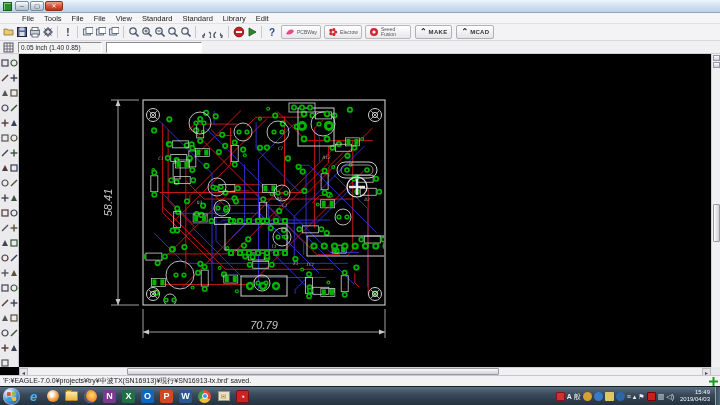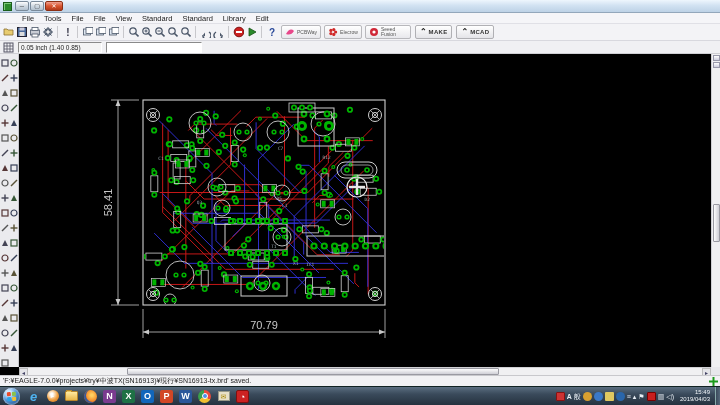--- a/index.html
+++ b/index.html
@@ -47,21 +47,21 @@
   #cmd-input { width:96px; height:11px; margin-left:4px; background:#fff; border:1px solid; border-color:#8a8a8a #fff #fff #8a8a8a;
     font-size:7px; font-family:"Liberation Sans",sans-serif; padding:0 2px; }
 
   
   #lefttools { position:absolute; left:0; top:54px; width:19px; height:313px;
     background:#ebebee; border-right:1px solid #c9c9ce; display:grid;
     grid-template-columns:9px 9px; align-content:flex-start; padding-top:1px; }
   .ltool { width:9px; height:15px; display:flex; align-items:center; justify-content:center; }
 
   
-  #canvas { position:absolute; left:19px; top:54px; width:556px; height:313px; background:#000; overflow:hidden; }
+  #canvas { position:absolute; left:19px; top:54px; width:556px; height:313px; background:#000; overflow:hidden;font-style:italic; }
 
   
   #vscroll { position:absolute; left:711px; top:54px; width:9px; height:313px; background:#f0f0f2; border-left:1px solid #d0d0d4; }
   .vsplit { width:7px; height:6px; margin:1px auto 0; background:linear-gradient(#fff,#ccd); border:1px solid #99a; }
   #vthumb { position:absolute; left:1px; top:150px; width:7px; height:38px; background:linear-gradient(90deg,#fdfdfd,#cfcfd6); border:1px solid #9a9aa2; border-radius:1px; }
   #hscroll { position:absolute; left:19px; top:367px; width:692px; height:8px; background:#f0f0f2; border-top:1px solid #d0d0d4; }
   .harrow { position:absolute; top:0; width:9px; height:8px; font-size:5px; line-height:8px; text-align:center; color:#446; background:#e4e4e8; border:1px solid #bbb; }
   #hthumb { position:absolute; left:108px; top:0px; width:372px; height:7px; background:linear-gradient(#fdfdfd,#cfcfd6); border:1px solid #9a9aa2; border-radius:1px; }
   #scroll-corner { position:absolute; left:711px; top:367px; width:9px; height:8px; background:#e8e8ec; }
 

